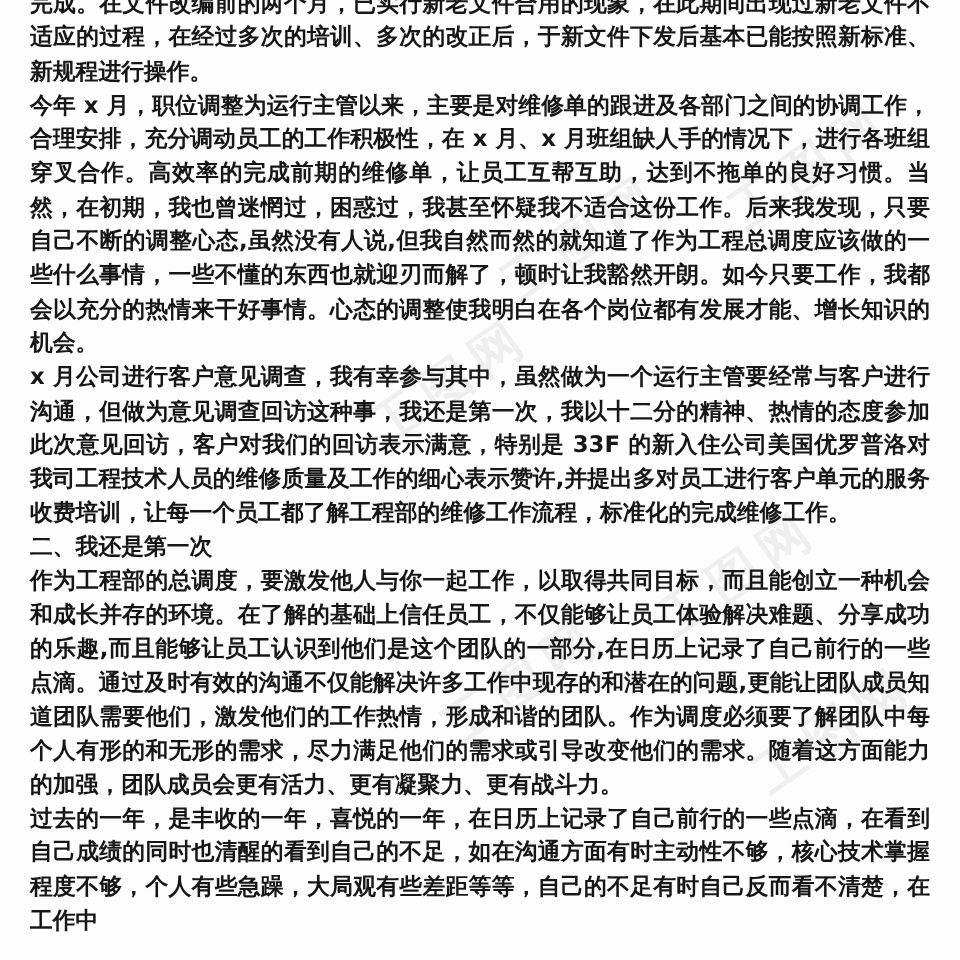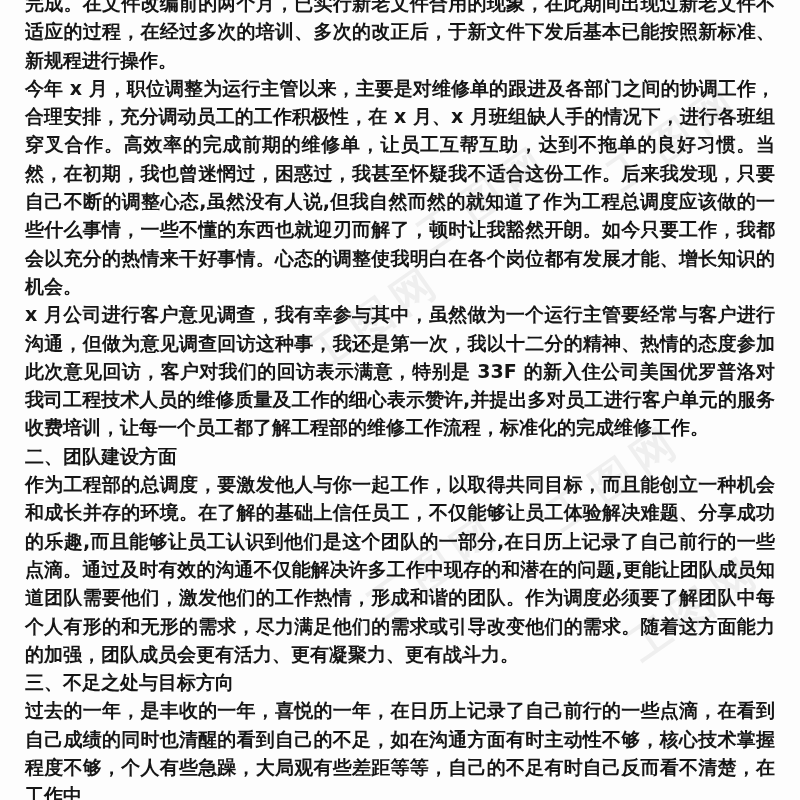--- a/index.html
+++ b/index.html
@@ -64,19 +64,18 @@
     <span class="wm" style="left:300px; top:290px;">工图网</span>
     <span class="wm" style="left:540px; top:450px;">工图网</span>
     <span class="wm" style="left:360px; top:540px;">工图网</span>
     <span class="wm" style="left:620px; top:580px;">工图网</span>
   </div>
 
   <div class="content">
     <p>完成。在文件改编前的两个月，已实行新老文件合用的现象，在此期间出现过新老文件不适应的过程，在经过多次的培训、多次的改正后，于新文件下发后基本已能按照新标准、新规程进行操作。</p>
     <p>今年 x 月，职位调整为运行主管以来，主要是对维修单的跟进及各部门之间的协调工作，合理安排，充分调动员工的工作积极性，在 x 月、x 月班组缺人手的情况下，进行各班组穿叉合作。高效率的完成前期的维修单，让员工互帮互助，达到不拖单的良好习惯。当然，在初期，我也曾迷惘过，困惑过，我甚至怀疑我不适合这份工作。后来我发现，只要自己不断的调整心态,虽然没有人说,但我自然而然的就知道了作为工程总调度应该做的一些什么事情，一些不懂的东西也就迎刃而解了，顿时让我豁然开朗。如今只要工作，我都会以充分的热情来干好事情。心态的调整使我明白在各个岗位都有发展才能、增长知识的机会。</p>
     <p>x 月公司进行客户意见调查，我有幸参与其中，虽然做为一个运行主管要经常与客户进行沟通，但做为意见调查回访这种事，我还是第一次，我以十二分的精神、热情的态度参加此次意见回访，客户对我们的回访表示满意，特别是 33F 的新入住公司美国优罗普洛对我司工程技术人员的维修质量及工作的细心表示赞许,并提出多对员工进行客户单元的服务收费培训，让每一个员工都了解工程部的维修工作流程，标准化的完成维修工作。</p>
-    <p>二、团队建设方面</p>
+    <p>二、我还是第一次</p>
     <p>作为工程部的总调度，要激发他人与你一起工作，以取得共同目标，而且能创立一种机会和成长并存的环境。在了解的基础上信任员工，不仅能够让员工体验解决难题、分享成功的乐趣,而且能够让员工认识到他们是这个团队的一部分,在日历上记录了自己前行的一些点滴。通过及时有效的沟通不仅能解决许多工作中现存的和潜在的问题,更能让团队成员知道团队需要他们，激发他们的工作热情，形成和谐的团队。作为调度必须要了解团队中每个人有形的和无形的需求，尽力满足他们的需求或引导改变他们的需求。随着这方面能力的加强，团队成员会更有活力、更有凝聚力、更有战斗力。</p>
-    <p>三、不足之处与目标方向</p>
     <p>过去的一年，是丰收的一年，喜悦的一年，在日历上记录了自己前行的一些点滴，在看到自己成绩的同时也清醒的看到自己的不足，如在沟通方面有时主动性不够，核心技术掌握程度不够，个人有些急躁，大局观有些差距等等，自己的不足有时自己反而看不清楚，在工作中</p>
   </div>
 
 </div>
 
 </body></html>

